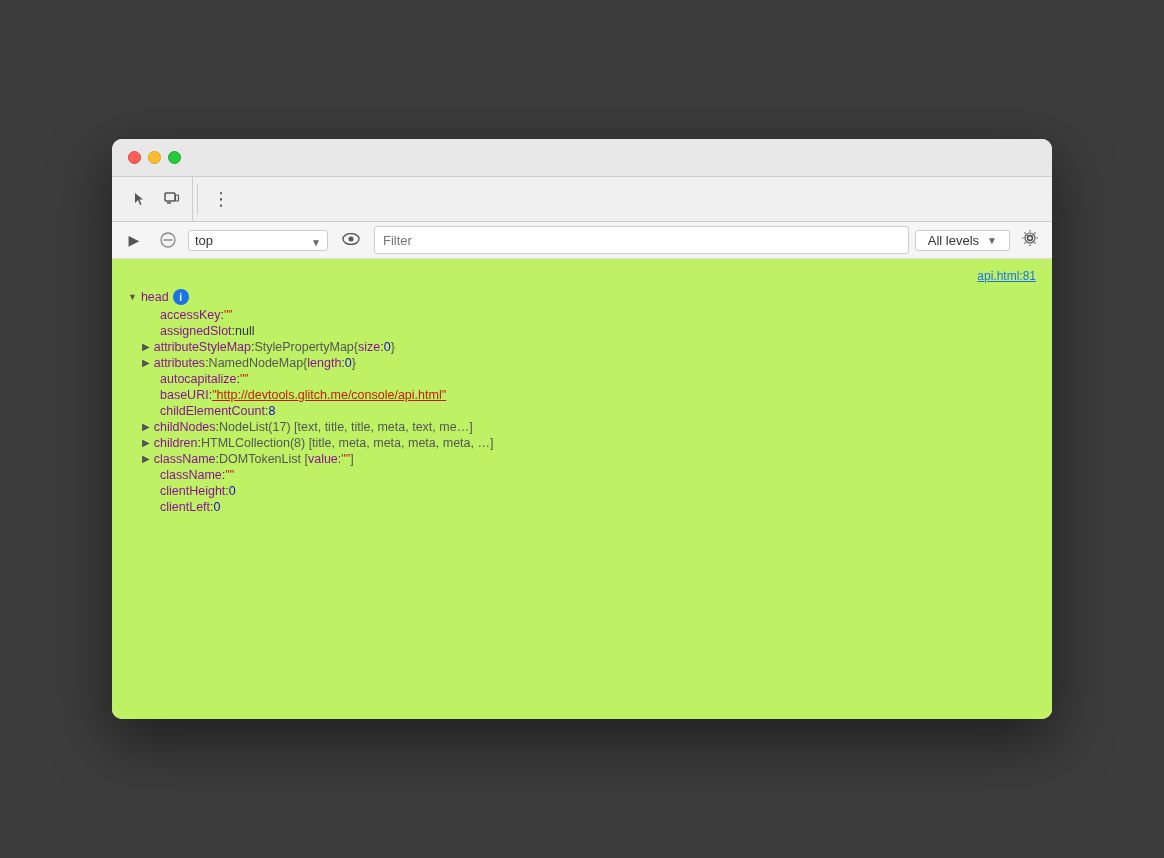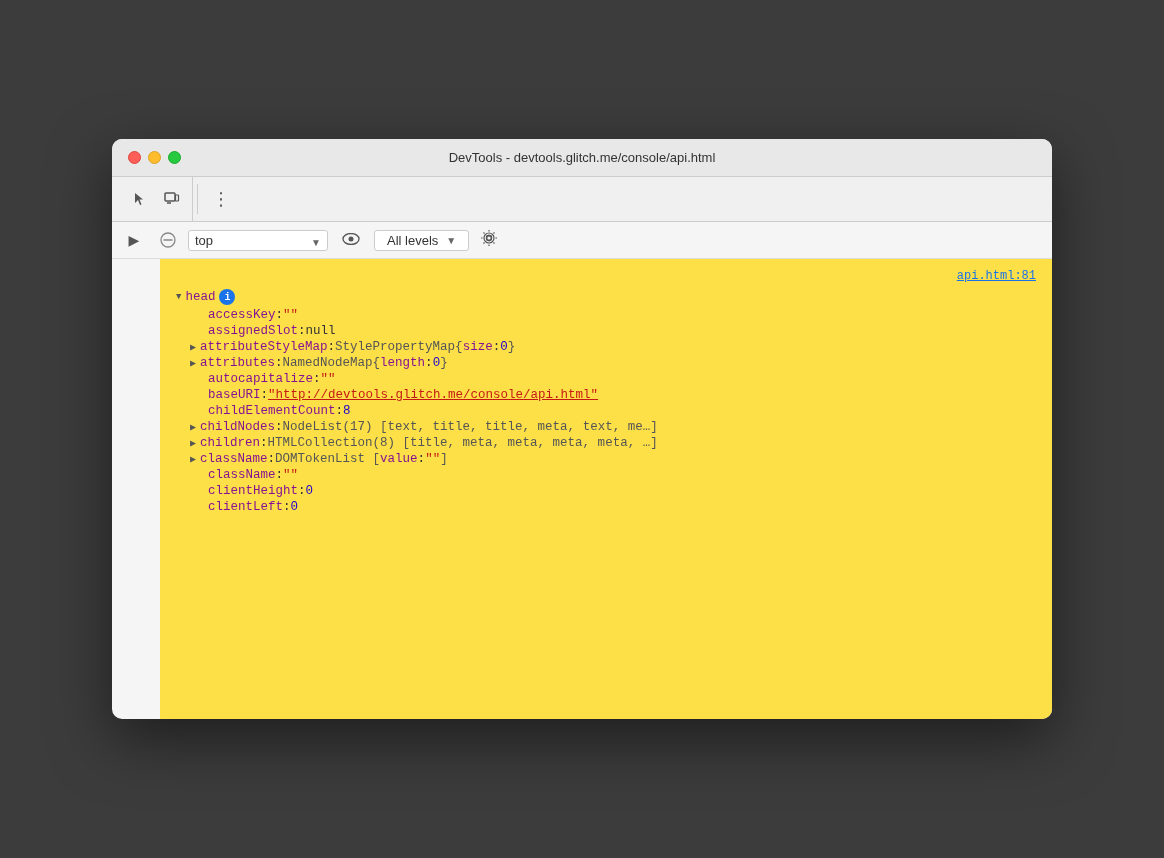--- a/index.html
+++ b/index.html
@@ -212,27 +212,26 @@
 
     .gear-icon {
       color: #555;
       font-size: 16px;
       cursor: pointer;
       padding: 4px 6px;
     }
 
     
     .console-output {
-      background: #fde047;
+      background: #bef264;
       padding: 8px 0;
       min-height: 460px;
-      font-family: Liberation Mono, monospace;
+      font-family: Liberation Sans, sans-serif;
       font-size: 12.5px;
       overflow-y: auto;
-      margin-left: 48px;
     }
 
     .source-link {
       display: flex;
       justify-content: flex-end;
       padding: 2px 16px 4px;
       color: #1a73e8;
       font-size: 12px;
       text-decoration: underline;
       cursor: pointer;
@@ -318,21 +317,20 @@
 <body>
 
 <div class="window">
 
   <div class="title-bar">
     <div class="traffic-lights">
       <div class="traffic-light close"></div>
       <div class="traffic-light minimize"></div>
       <div class="traffic-light maximize"></div>
     </div>
-    <span class="title-bar-title">DevTools - devtools.glitch.me/console/api.html</span>
   </div>
 
   <div class="toolbar">
     <div class="toolbar-icons">
       <div class="toolbar-icon-btn">
         <svg width="14" height="14" viewBox="0 0 14 14">
           <path d="M2 1 L2 11 L5 8 L7 13 L8.5 12.5 L6.5 7.5 L10 7.5 Z" fill="#555"></path>
         </svg>
       </div>
       <div class="toolbar-icon-btn">
@@ -366,20 +364,21 @@
       <span class="chevron" style="margin-left:auto;">▼</span>
     </div>
 
     <div class="eye-icon">
       <svg width="18" height="12" viewBox="0 0 18 12">
         <ellipse cx="9" cy="6" rx="8" ry="5.5" fill="none" stroke="#555" stroke-width="1.3"></ellipse>
         <circle cx="9" cy="6" r="2.5" fill="#555"></circle>
       </svg>
     </div>
 
+    <input class="filter-input" type="text" placeholder="Filter" style="">
 
     <div class="levels-select">
       <span>All levels</span>
       <span style="font-size:10px; color:#666; margin-left:4px;">▼</span>
     </div>
 
     <div class="gear-icon">
       <svg width="16" height="16" viewBox="0 0 16 16">
         <circle cx="8" cy="8" r="2.5" fill="none" stroke="#555" stroke-width="1.3"></circle>
         <path d="M8 1.5 L8 0M8 16 L8 14.5M1.5 8 L0 8M16 8 L14.5 8" stroke="#555" stroke-width="1.2"></path>

